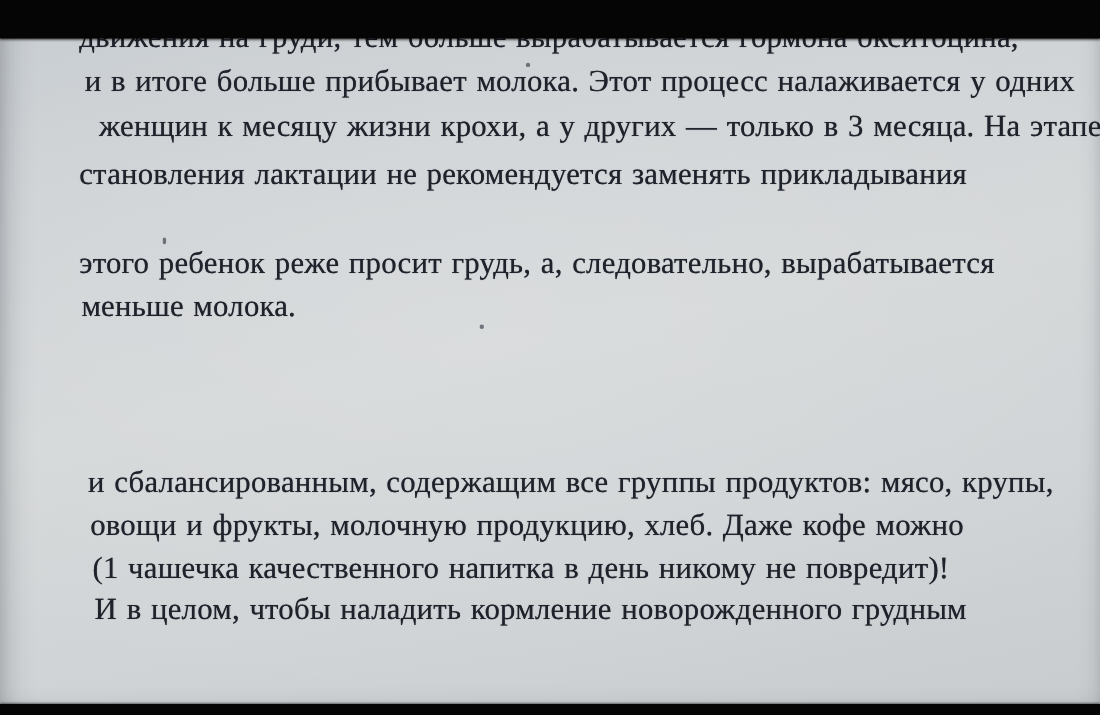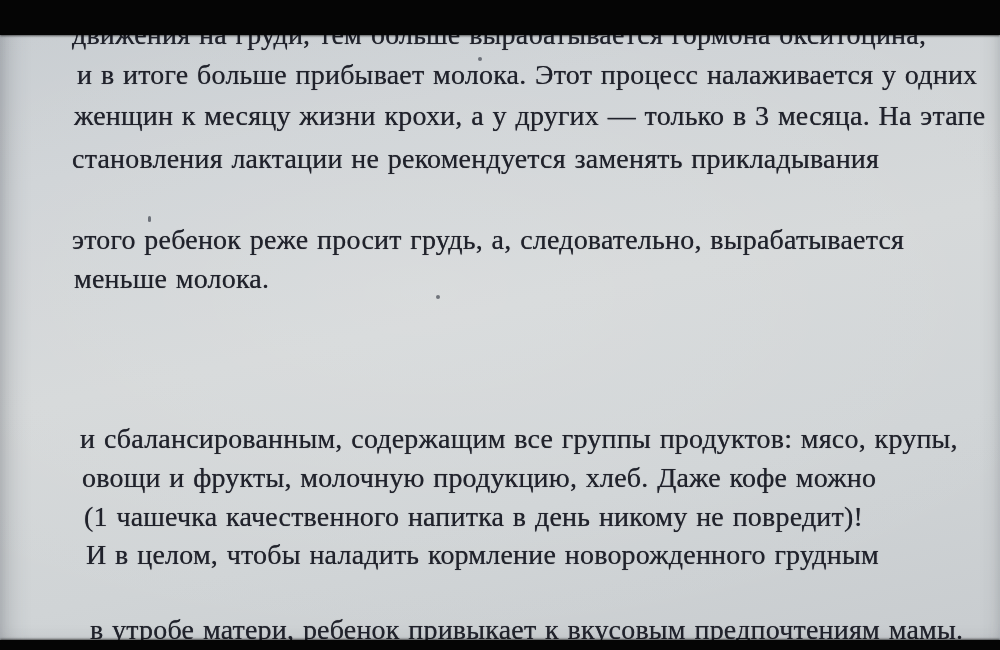--- a/index.html
+++ b/index.html
@@ -62,31 +62,30 @@
   }
 </style>
 </head>
 <body>
 
 <div class="stage">
   <div class="paper">
 
     <div class="line" style="left:72px;  top:21px;">движения на груди, тем больше вырабатывается гормона окситоцина,</div>
     <div class="line" style="left:77px;  top:61px;">и в итоге больше прибывает молока. Этот процесс налаживается у одних</div>
-    <div class="line" style="left:74px;  top:102px;">женщин к месяцу жизни крохи, а у других — только в 3 месяца. На этапе</div>
+    <div class="line" style="left:90px;  top:102px;">женщин к месяцу жизни крохи, а у других — только в 3 месяца. На этапе</div>
     <div class="line" style="left:72px;  top:145px;">становления лактации не рекомендуется заменять прикладывания</div>
     <div class="line" style="left:72px;  top:226px;">этого ребенок реже просит грудь, а, следовательно, вырабатывается</div>
     <div class="line" style="left:74px;  top:265px;">меньше молока.</div>
 
 
     <div class="line" style="left:80px;  top:425px;">и сбалансированным, содержащим все группы продуктов: мясо, крупы,</div>
     <div class="line" style="left:82px;  top:464px;">овощи и фрукты, молочную продукцию, хлеб. Даже кофе можно</div>
     <div class="line" style="left:84px;  top:503px;">(1 чашечка качественного напитка в день никому не повредит)!</div>
     <div class="line" style="left:86px;  top:541px;text-align:right;">И в целом, чтобы наладить кормление новорожденного грудным</div>
-    <div class="line" style="left:90px;  top:616px;">в утробе матери, ребенок привыкает к вкусовым предпочтениям мамы.</div>
 
     <div class="speck" style="left:478px; top:57px;  width:4px; height:4px;"></div>
     <div class="speck" style="left:148px; top:216px; width:3px; height:6px; border-radius:2px;"></div>
     <div class="speck" style="left:436px; top:295px; width:4px; height:4px;"></div>
   </div>
 
   <div class="bar top"></div>
   <div class="bar bottom"></div>
 </div>
 

